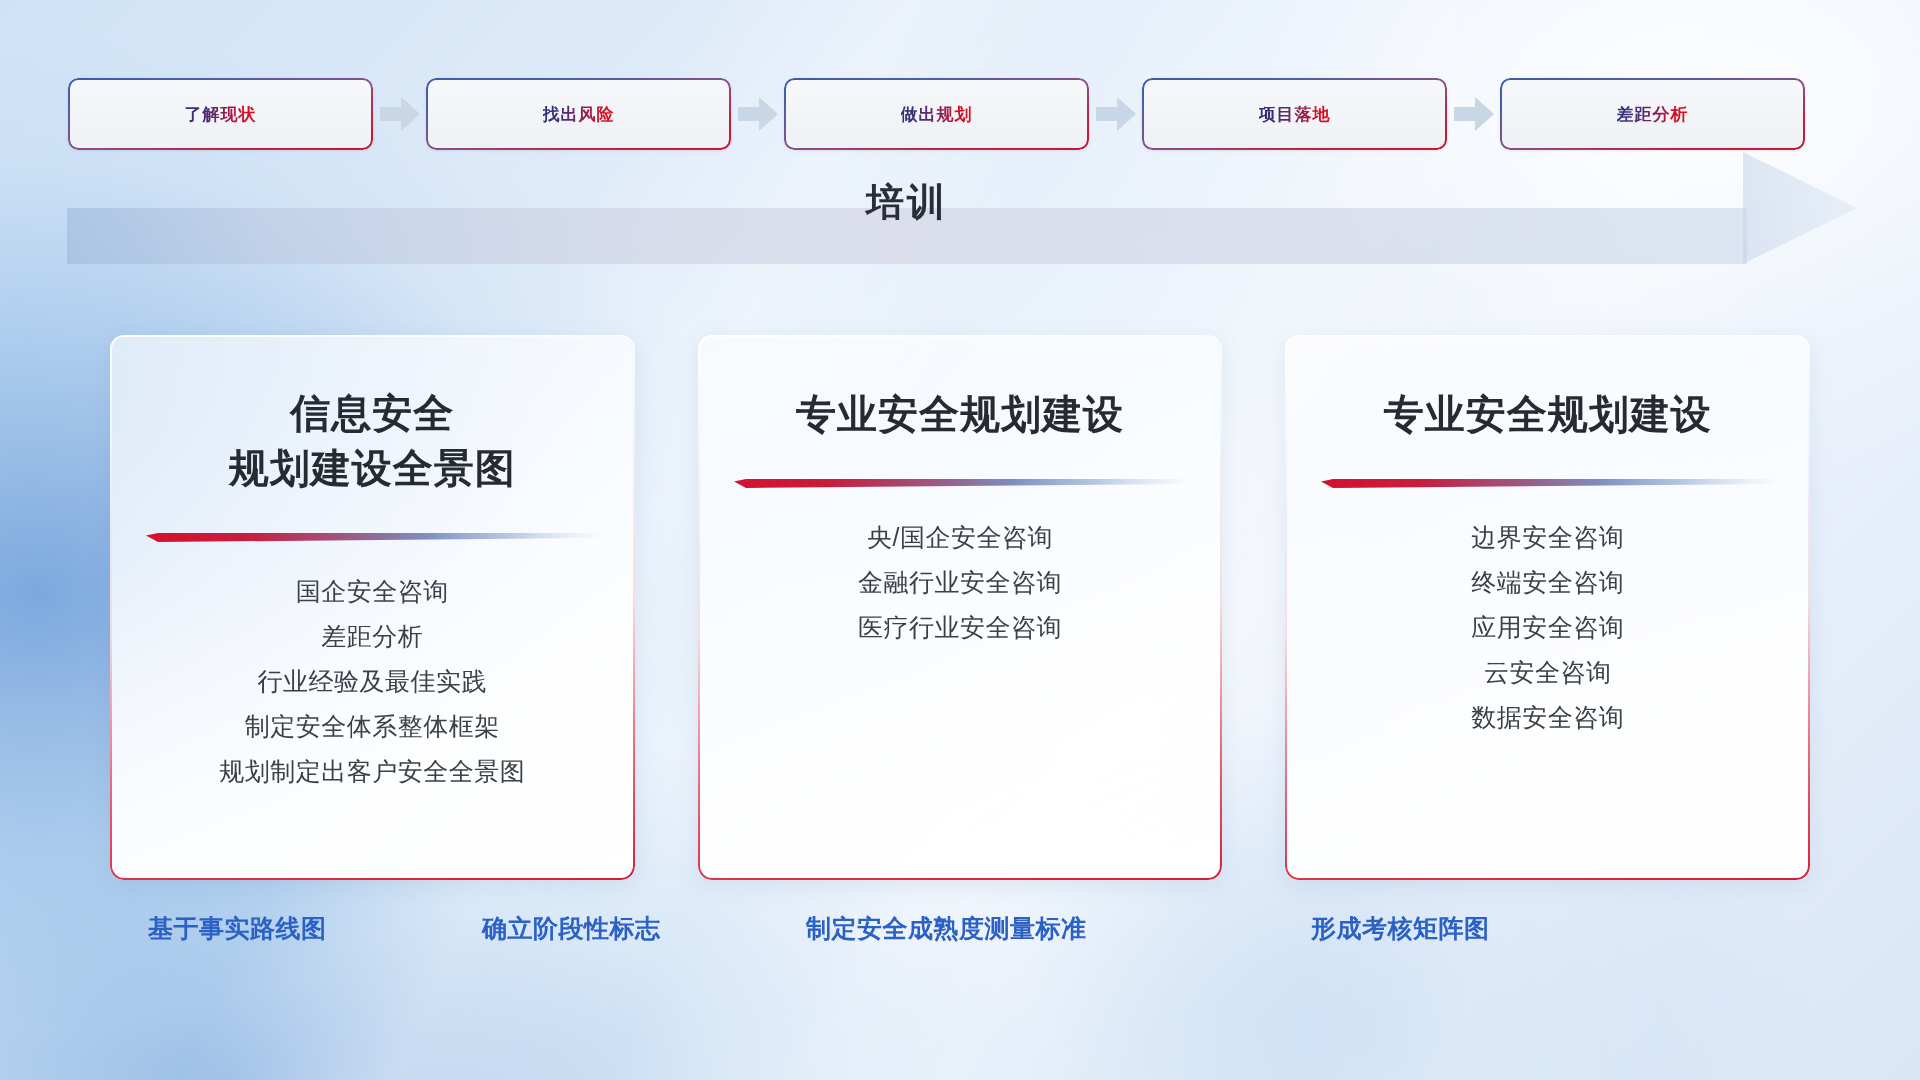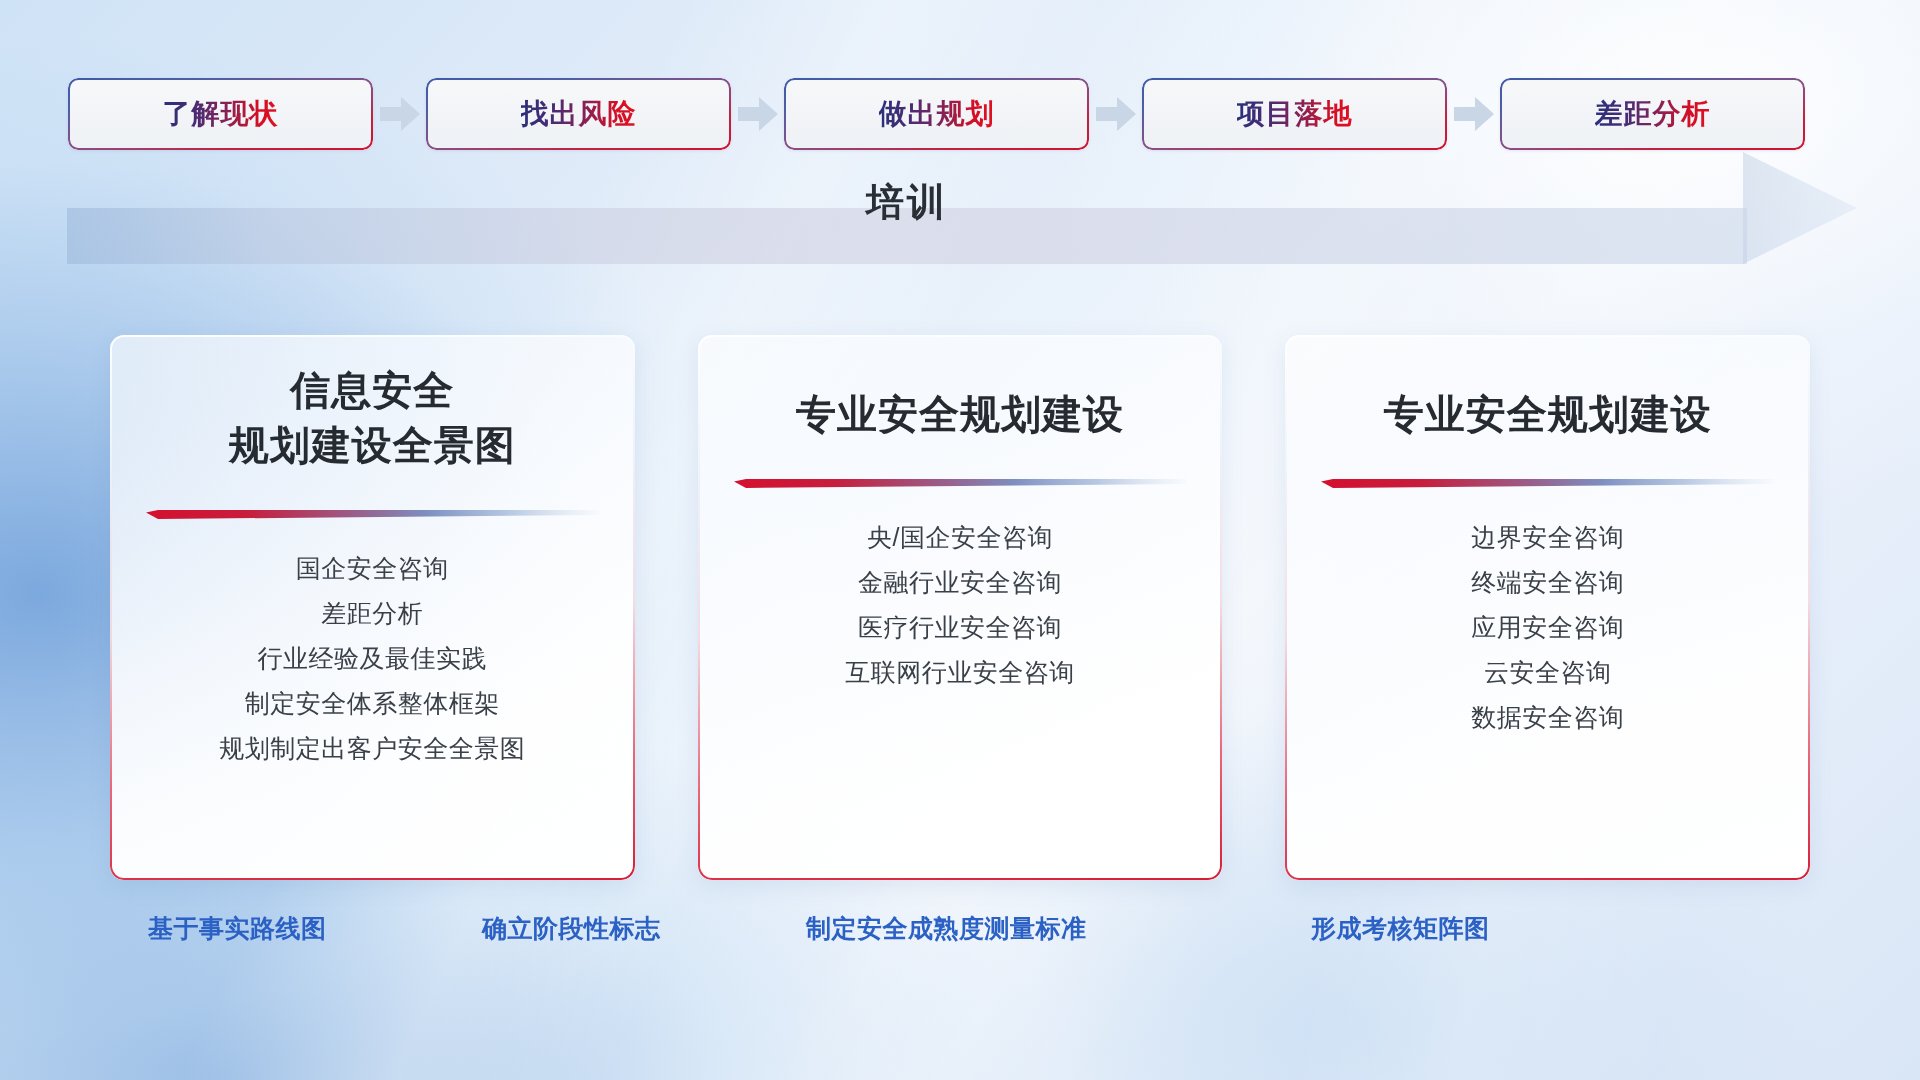--- a/index.html
+++ b/index.html
@@ -38,21 +38,21 @@
   }
   .step-box::before{
     content:""; position:absolute; inset:0; border-radius:10px; padding:1.6px;
     background:linear-gradient(168deg,#3f5aa8 0%,#4d5fa4 22%,#8a4f84 52%,#c22140 76%,#d4102f 100%);
     -webkit-mask:linear-gradient(#000 0 0) content-box, linear-gradient(#000 0 0);
     -webkit-mask-composite:xor; mask-composite:exclude;
     pointer-events:none;
   }
   .step-label{
     position:relative; z-index:2;
-    font-size:28px; font-weight:700; letter-spacing:1px;
+    font-size:17px; font-weight:700; letter-spacing:1px;
     background:linear-gradient(90deg,#2b2f7a 0%,#4a2b74 28%,#8e2050 58%,#d40f25 82%,#e01020 100%);
     -webkit-background-clip:text; background-clip:text; color:transparent;
     -webkit-text-fill-color:transparent;
   }
   .step-arrow{
     flex:0 0 auto; width:53px; height:72px;
     display:flex; align-items:center; justify-content:center;
   }
   .step-arrow svg{ display:block; }
 
@@ -118,21 +118,21 @@
     position:relative; z-index:2;
     margin:32px 36px 0 36px; height:9px;
   }
   .card-list{
     position:relative; z-index:2;
     margin-top:32px; list-style:none; text-align:center;
   }
   .card-list li{
     font-size:25px; color:#3a4048; line-height:1.0; padding:10px 0; letter-spacing:0.5px;
   }
-  .card--tall .card-title{ padding-top:28px; }
+  .card--tall .card-title{ padding-top:51px; }
 
   
   .bottom-labels{
     position:absolute; left:0; top:912px; width:1920px; height:48px;
   }
   .blabel{
     position:absolute; top:0;
     font-size:25px; font-weight:700; color:#2b61c4; letter-spacing:0.5px;
     white-space:nowrap;
     margin-left:16px;
@@ -249,21 +249,20 @@
             <stop offset="100%" stop-color="#c6d4e6" stop-opacity="0.05"></stop>
           </linearGradient>
         </defs>
         <path d="M0 2.5 L12 0 L453 0 L453 5 L12 9 Z" fill="url(#divGrad2)"></path>
       </svg>
     </div>
     <ul class="card-list">
       <li>央/国企安全咨询</li>
       <li>金融行业安全咨询</li>
       <li>医疗行业安全咨询</li>
-      <li>互联网行业安全咨询</li>
     </ul>
   </div>
 
   <div class="card">
     <div class="card-title">
       <div>专业安全规划建设</div>
     </div>
     <div class="card-divider">
       <svg width="100%" height="9" viewBox="0 0 453 9" preserveAspectRatio="none" aria-hidden="true">
         <defs>

